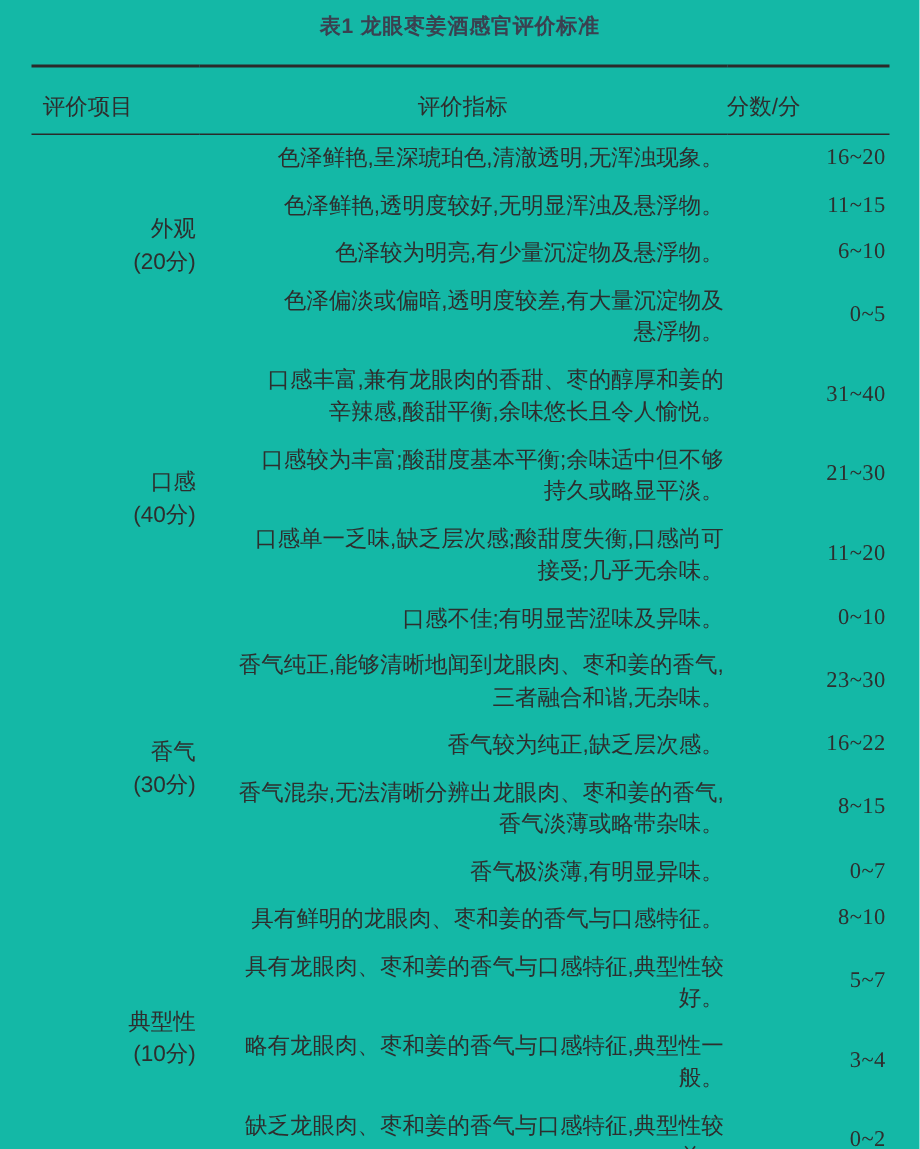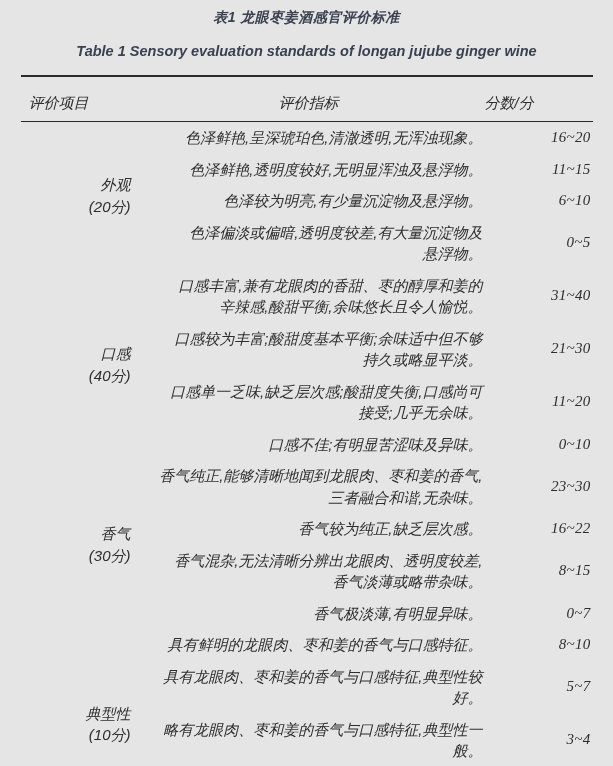--- a/index.html
+++ b/index.html
@@ -1,24 +1,23 @@
 <!DOCTYPE html>
 <html><head>
 <meta charset="utf-8">
 <style>
   html, body { margin: 0; padding: 0; background: #ffffff; }
   .page {
     position: relative;
     width: 613px;
     height: 766px;
-    background: #e5e5e5;
+    background: #14b8a6;
     font-family: "Liberation Sans", sans-serif;
     color: #2e2e2e;
     overflow: hidden;
-    font-style: italic;
   }
   .title-cn {
     text-align: center;
     padding-top: 9px;
     font-size: 14px;
     font-weight: bold;
     color: #3a4150;
     letter-spacing: 0.5px;
   }
   .title-en {
@@ -62,21 +61,20 @@
     font-size: 15.5px;
     letter-spacing: 0.3px;
   }
 </style>
 </head>
 <body>
 
 <div class="page">
 
   <div class="title-cn">表1 龙眼枣姜酒感官评价标准</div>
-  <div class="title-en">Table 1 Sensory evaluation standards of longan jujube ginger wine</div>
 
   <table class="eval">
     <thead>
       <tr>
         <th class="col-item">评价项目</th>
         <th class="col-criteria">评价指标</th>
         <th class="col-score">分数/分</th>
       </tr>
     </thead>
     <tbody>
@@ -134,21 +132,21 @@
         </td>
         <td class="criteria">香气纯正,能够清晰地闻到龙眼肉、枣和姜的香气,
 三者融合和谐,无杂味。</td>
         <td class="score">23~30</td>
       </tr>
       <tr>
         <td class="criteria">香气较为纯正,缺乏层次感。</td>
         <td class="score">16~22</td>
       </tr>
       <tr>
-        <td class="criteria">香气混杂,无法清晰分辨出龙眼肉、透明度较差,
+        <td class="criteria">香气混杂,无法清晰分辨出龙眼肉、枣和姜的香气,
 香气淡薄或略带杂味。</td>
         <td class="score">8~15</td>
       </tr>
       <tr>
         <td class="criteria">香气极淡薄,有明显异味。</td>
         <td class="score">0~7</td>
       </tr>
 
       <tr>
         <td class="category" rowspan="4">

